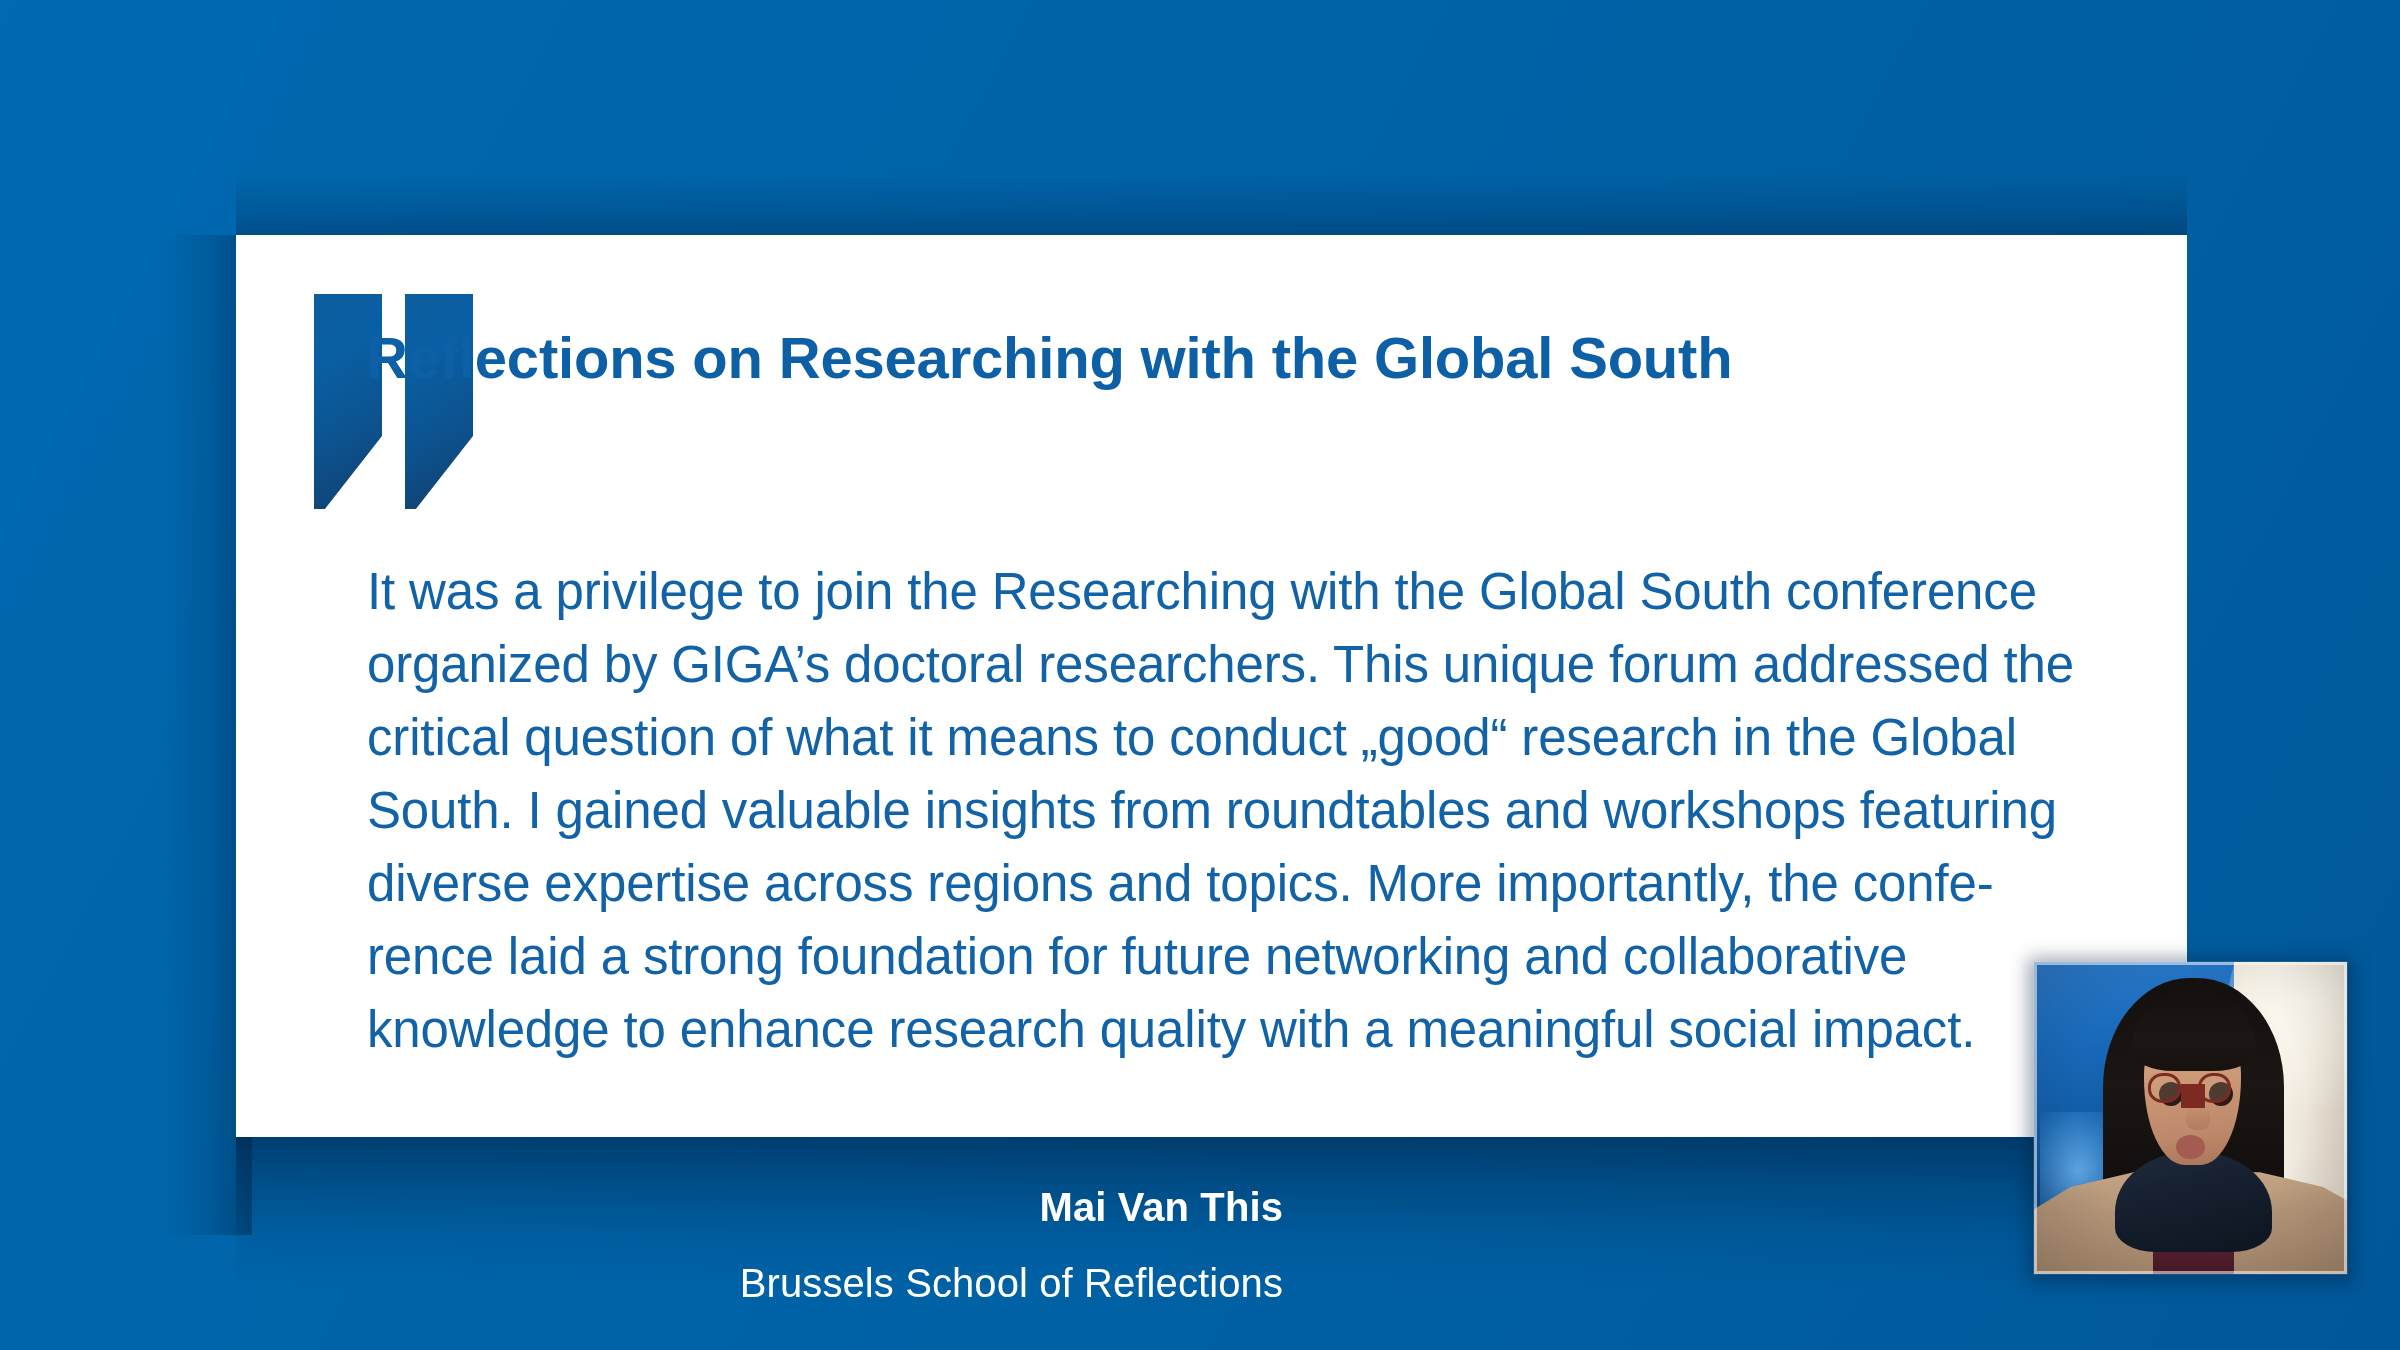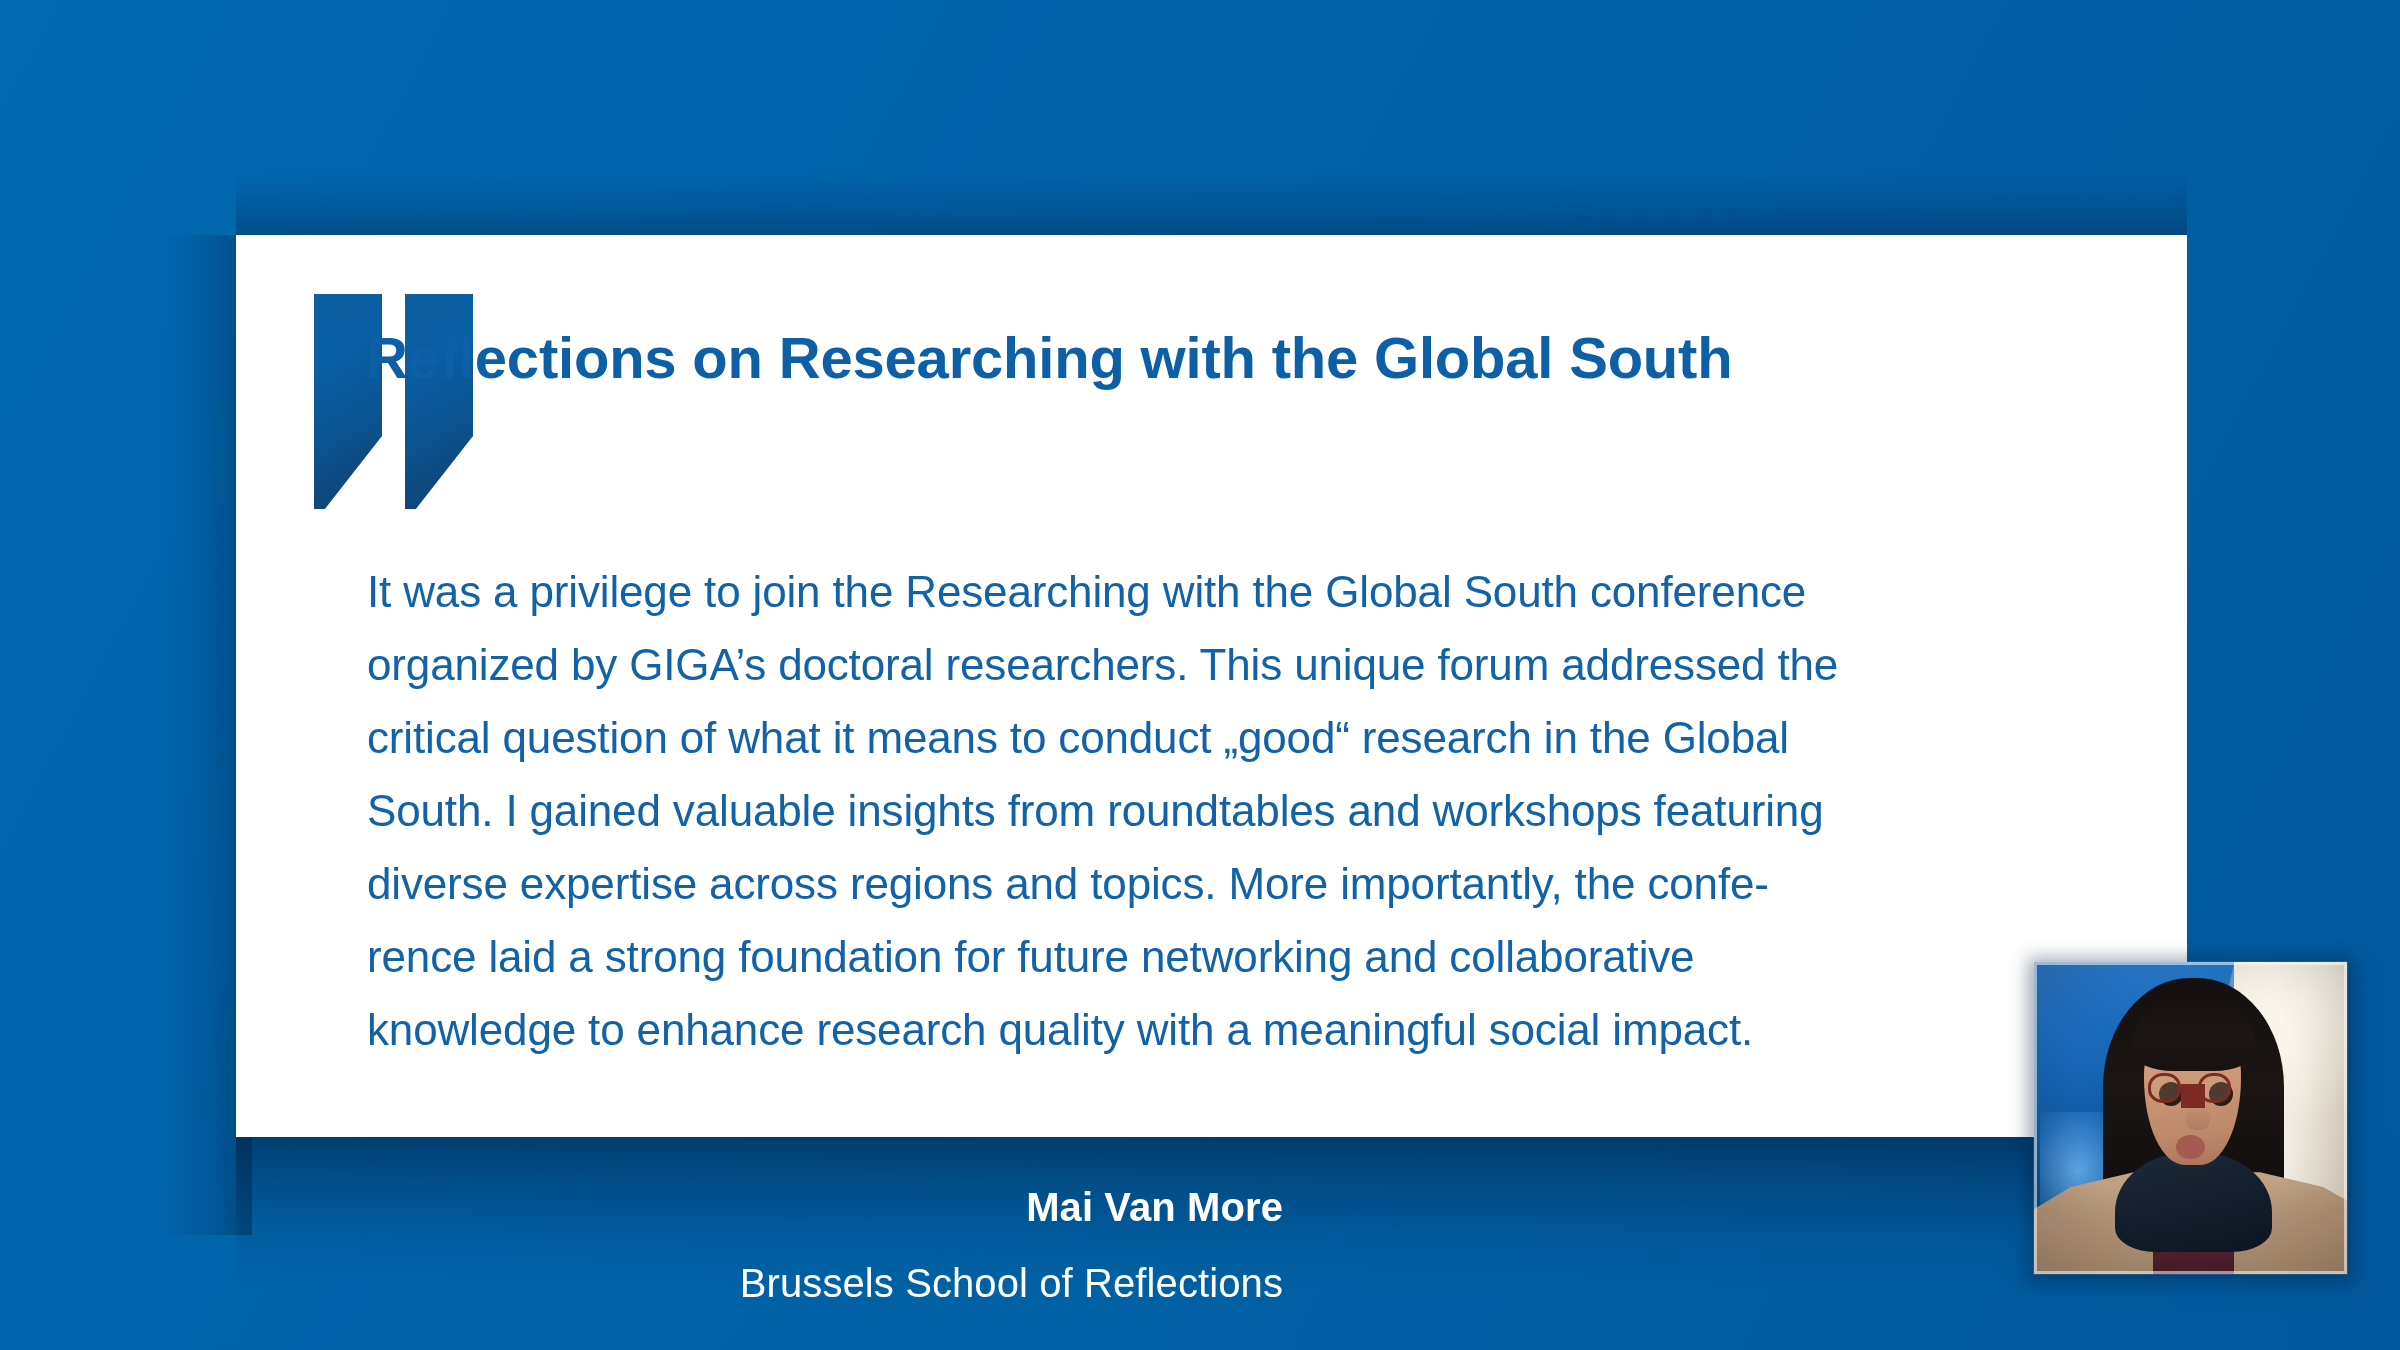--- a/index.html
+++ b/index.html
@@ -75,21 +75,21 @@
     letter-spacing:-0.2px;
     color:#0D5FA6;
     line-height:1.08;
   }
 
   
   #quote-body {
     position:absolute;
     left:119px; top:308px;
     width:1790px;
-    font-size:44px;
+    font-size:51px;
     font-weight:400;
     line-height:73px;
     color:#1262A8;
     letter-spacing:-0.15px;
     white-space:pre-line;
   }
 
   
   #attribution {
     position:absolute;
@@ -284,21 +284,21 @@
 organized by GIGA’s doctoral researchers. This unique forum addressed the
 critical question of what it means to conduct „good“ research in the Global
 South. I gained valuable insights from roundtables and workshops featuring
 diverse expertise across regions and topics. More importantly, the confe-
 rence laid a strong foundation for future networking and collaborative
 knowledge to enhance research quality with a meaningful social impact.</div>
 
 </div>
 
 <div id="attribution">
-  <div id="attribution-name">Mai Van More</div>
+  <div id="attribution-name">Mai Van This</div>
   <div id="attribution-affiliation">Brussels School of Reflections</div>
 </div>
 
 <div id="portrait-shadow"></div>
 
 <div id="portrait-frame">
   <div id="portrait-photo">
     <div id="portrait-bluepanel"></div>
     <div id="portrait-bluepanel-glow"></div>
     <div id="portrait-hair-back"></div>

